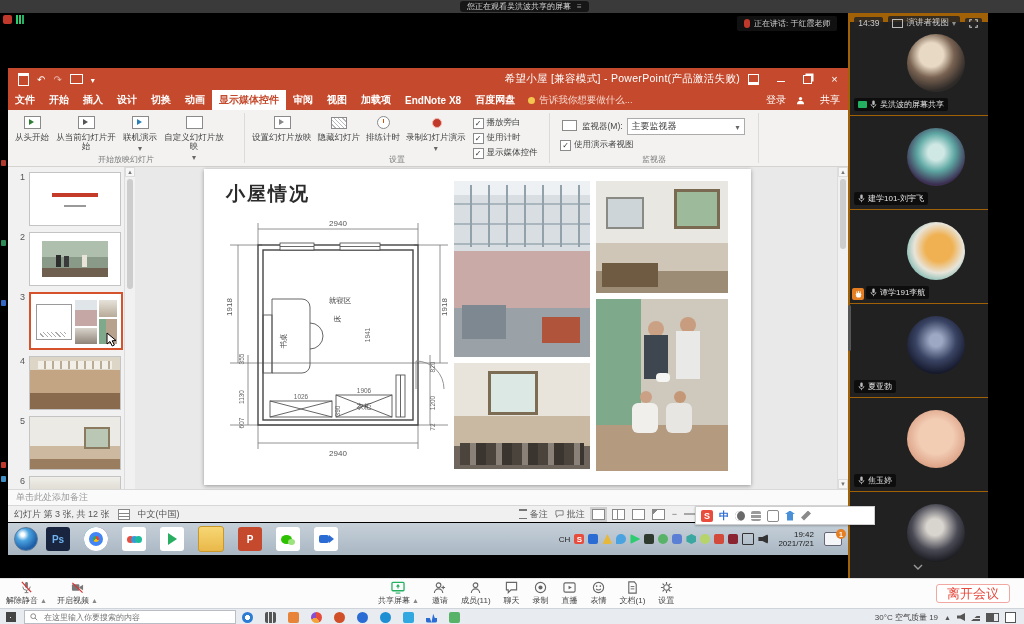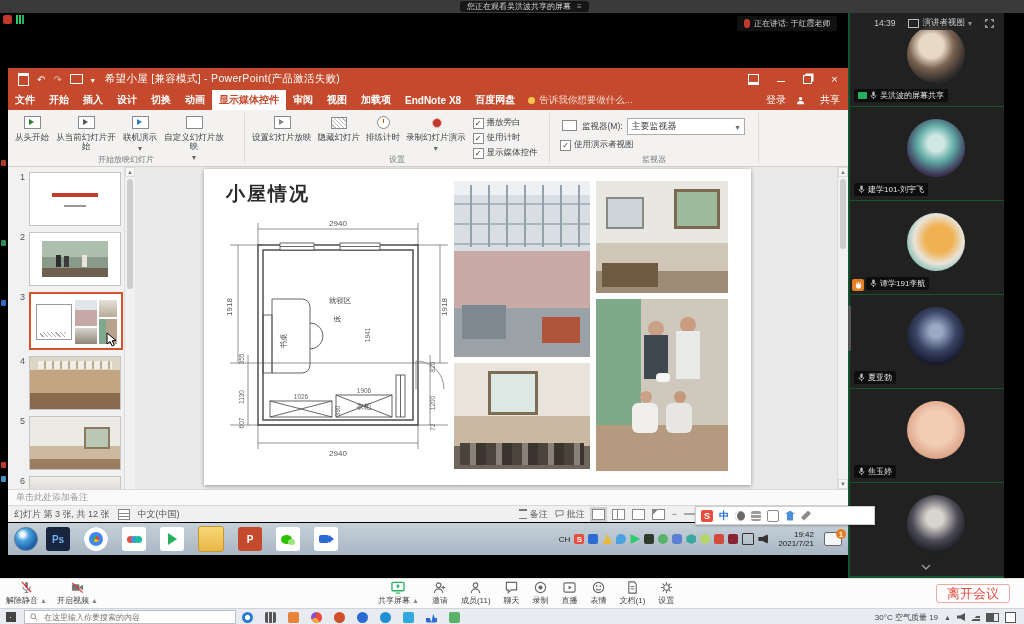--- a/index.html
+++ b/index.html
@@ -17,21 +17,21 @@
   .speaktip{position:absolute;left:737px;top:16px;height:15px;background:rgba(18,18,18,.93);border-radius:2px;
         color:#cfcfcf;font-size:8px;display:flex;align-items:center;gap:4px;padding:0 7px;z-index:30;}
   .mic-dot{width:6px;height:9px;border-radius:3px;background:#c0392b;}
   .frag{position:absolute;width:5px;border-radius:1px;}
   
   #ppt{position:absolute;left:8px;top:68px;width:840px;height:454px;background:#fff;font-size:10px;color:#333;}
   .ppt-tb{height:22px;background:#c5492c;display:flex;align-items:center;color:#fff;}
   .qat{display:flex;align-items:center;gap:8px;padding:0 10px;font-size:10px;}
   .qat .sv{width:9px;height:9px;border:1.5px solid #fff;border-top-width:3px;}
   .qat .mon{width:11px;height:8px;border:1.2px solid #fff;}
-  .ppt-title{flex:1;text-align:left;font-size:10.5px;letter-spacing:.3px;white-space:nowrap;overflow:hidden;}
+  .ppt-title{flex:1;text-align:right;font-size:10.5px;letter-spacing:.3px;white-space:nowrap;overflow:hidden;}
   .winbtn{width:27px;height:22px;display:flex;align-items:center;justify-content:center;font-size:11px;color:#fff;}
   .winbtn .mini{width:8px;border-bottom:1.5px solid #fff;height:5px;}
   .winbtn .rest{width:7px;height:7px;border:1.2px solid #fff;box-shadow:2px -2px 0 -0.5px #fff;}
   .winbtn .ribo{width:9px;height:7px;border:1.2px solid #fff;border-bottom-width:3px;}
   .tabs{height:20px;background:#c5492c;display:flex;align-items:stretch;color:#fff;font-size:10px;}
   .tab{padding:0 7px;display:flex;align-items:center;white-space:nowrap;font-weight:bold;}
   .tab.active{background:#fff;color:#c5492c;}
   .tellme{display:flex;align-items:center;gap:4px;color:#f6d9cf;padding:0 6px;white-space:nowrap;font-size:9.5px;}
   .bulb{width:7px;height:7px;border-radius:50%;background:#f4c64f;}
   .tabs .right{margin-left:auto;display:flex;align-items:center;gap:10px;padding-right:8px;}
@@ -101,21 +101,21 @@
        background:radial-gradient(circle at 35% 30%,#fff 0 8%,#4aa3e0 30%,#1f5fa8 70%);}
   .wapp{width:24px;height:24px;border-radius:3px;margin-right:14px;display:flex;align-items:center;justify-content:center;
         font-size:10px;font-weight:bold;}
   .wtray{margin-left:auto;display:flex;align-items:center;gap:4px;padding-right:6px;font-size:8px;color:#222;}
   .tico{width:10px;height:10px;border-radius:2px;}
   .wclock{text-align:right;line-height:9px;font-size:8px;color:#1a1a1a;margin:0 6px;}
   .notif{position:relative;width:16px;height:12px;border:1px solid #667;background:#f4f6f8;border-radius:2px;}
   .notif b{position:absolute;right:-5px;top:-4px;width:10px;height:10px;border-radius:50%;background:#e67e22;
            color:#fff;font-size:7px;display:flex;align-items:center;justify-content:center;}
   
-  .vpanel{position:absolute;left:848px;top:13px;width:156px;height:565px;background:#14532d;overflow:hidden;}
+  .vpanel{position:absolute;left:848px;top:13px;width:140px;height:565px;background:#a16207;overflow:hidden;}
   .tile{position:relative;width:172px;height:93px;margin:0 2px 1px 2px;background:#212121;}
   .avatar{position:absolute;left:50%;top:44%;transform:translate(-50%,-50%);width:58px;height:58px;border-radius:50%;}
   .nlabel{position:absolute;left:4px;bottom:4px;display:flex;align-items:center;gap:3px;background:rgba(0,0,0,.6);
           border-radius:2px;padding:1px 4px;color:#e4e4e4;font-size:8px;white-space:nowrap;}
   .hand{position:absolute;left:2px;bottom:3px;width:12px;height:12px;background:#e67e22;border-radius:2px;
         display:flex;align-items:center;justify-content:center;}
   .vhead{position:absolute;right:6px;top:3px;display:flex;align-items:center;gap:5px;z-index:5;
          color:#cccccc;font-size:8.5px;}
   .chipd{background:rgba(35,35,35,.85);border-radius:2px;padding:1px 4px;display:flex;align-items:center;gap:3px;}
   .vchev{position:absolute;left:50%;bottom:8px;transform:translateX(-50%);color:#9a9a9a;font-size:9px;z-index:5;}
@@ -590,21 +590,21 @@
         <span>演讲者视图</span>
           <span class="caret" style="filter:invert(.8)"></span>
       </span>
       <span class="chipd">
         <svg width="9" height="9" viewBox="0 0 12 12">
           <path d="M1 4V1h3M8 1h3v3M11 8v3H8M4 11H1V8" fill="none" stroke="#ccc" stroke-width="1.4"></path>
           </svg>
       </span>
     </div>
 
-    <div class="tile" style="margin-top:0;">
+    <div class="tile" style="margin-top:9px;">
       <div class="avatar" style="background:radial-gradient(circle at 42% 36%,#e8d9c4 0 24%,#7a6352 45%,#2e2a28 72%);"></div>
       <div class="nlabel">
         <span style="width:9px;height:7px;background:#23b161;border-radius:1px;"></span>
         <svg width="7" height="9" viewBox="0 0 8 11">
             <rect x="2.5" y="0.5" width="3" height="5.5" rx="1.5" fill="#bbb"></rect>
             <path d="M1 5a3 3 0 0 0 6 0M4 8v2" stroke="#bbb" fill="none"></path>
           </svg>
         <span>吴洪波的屏幕共享</span>
       </div>
     </div>

